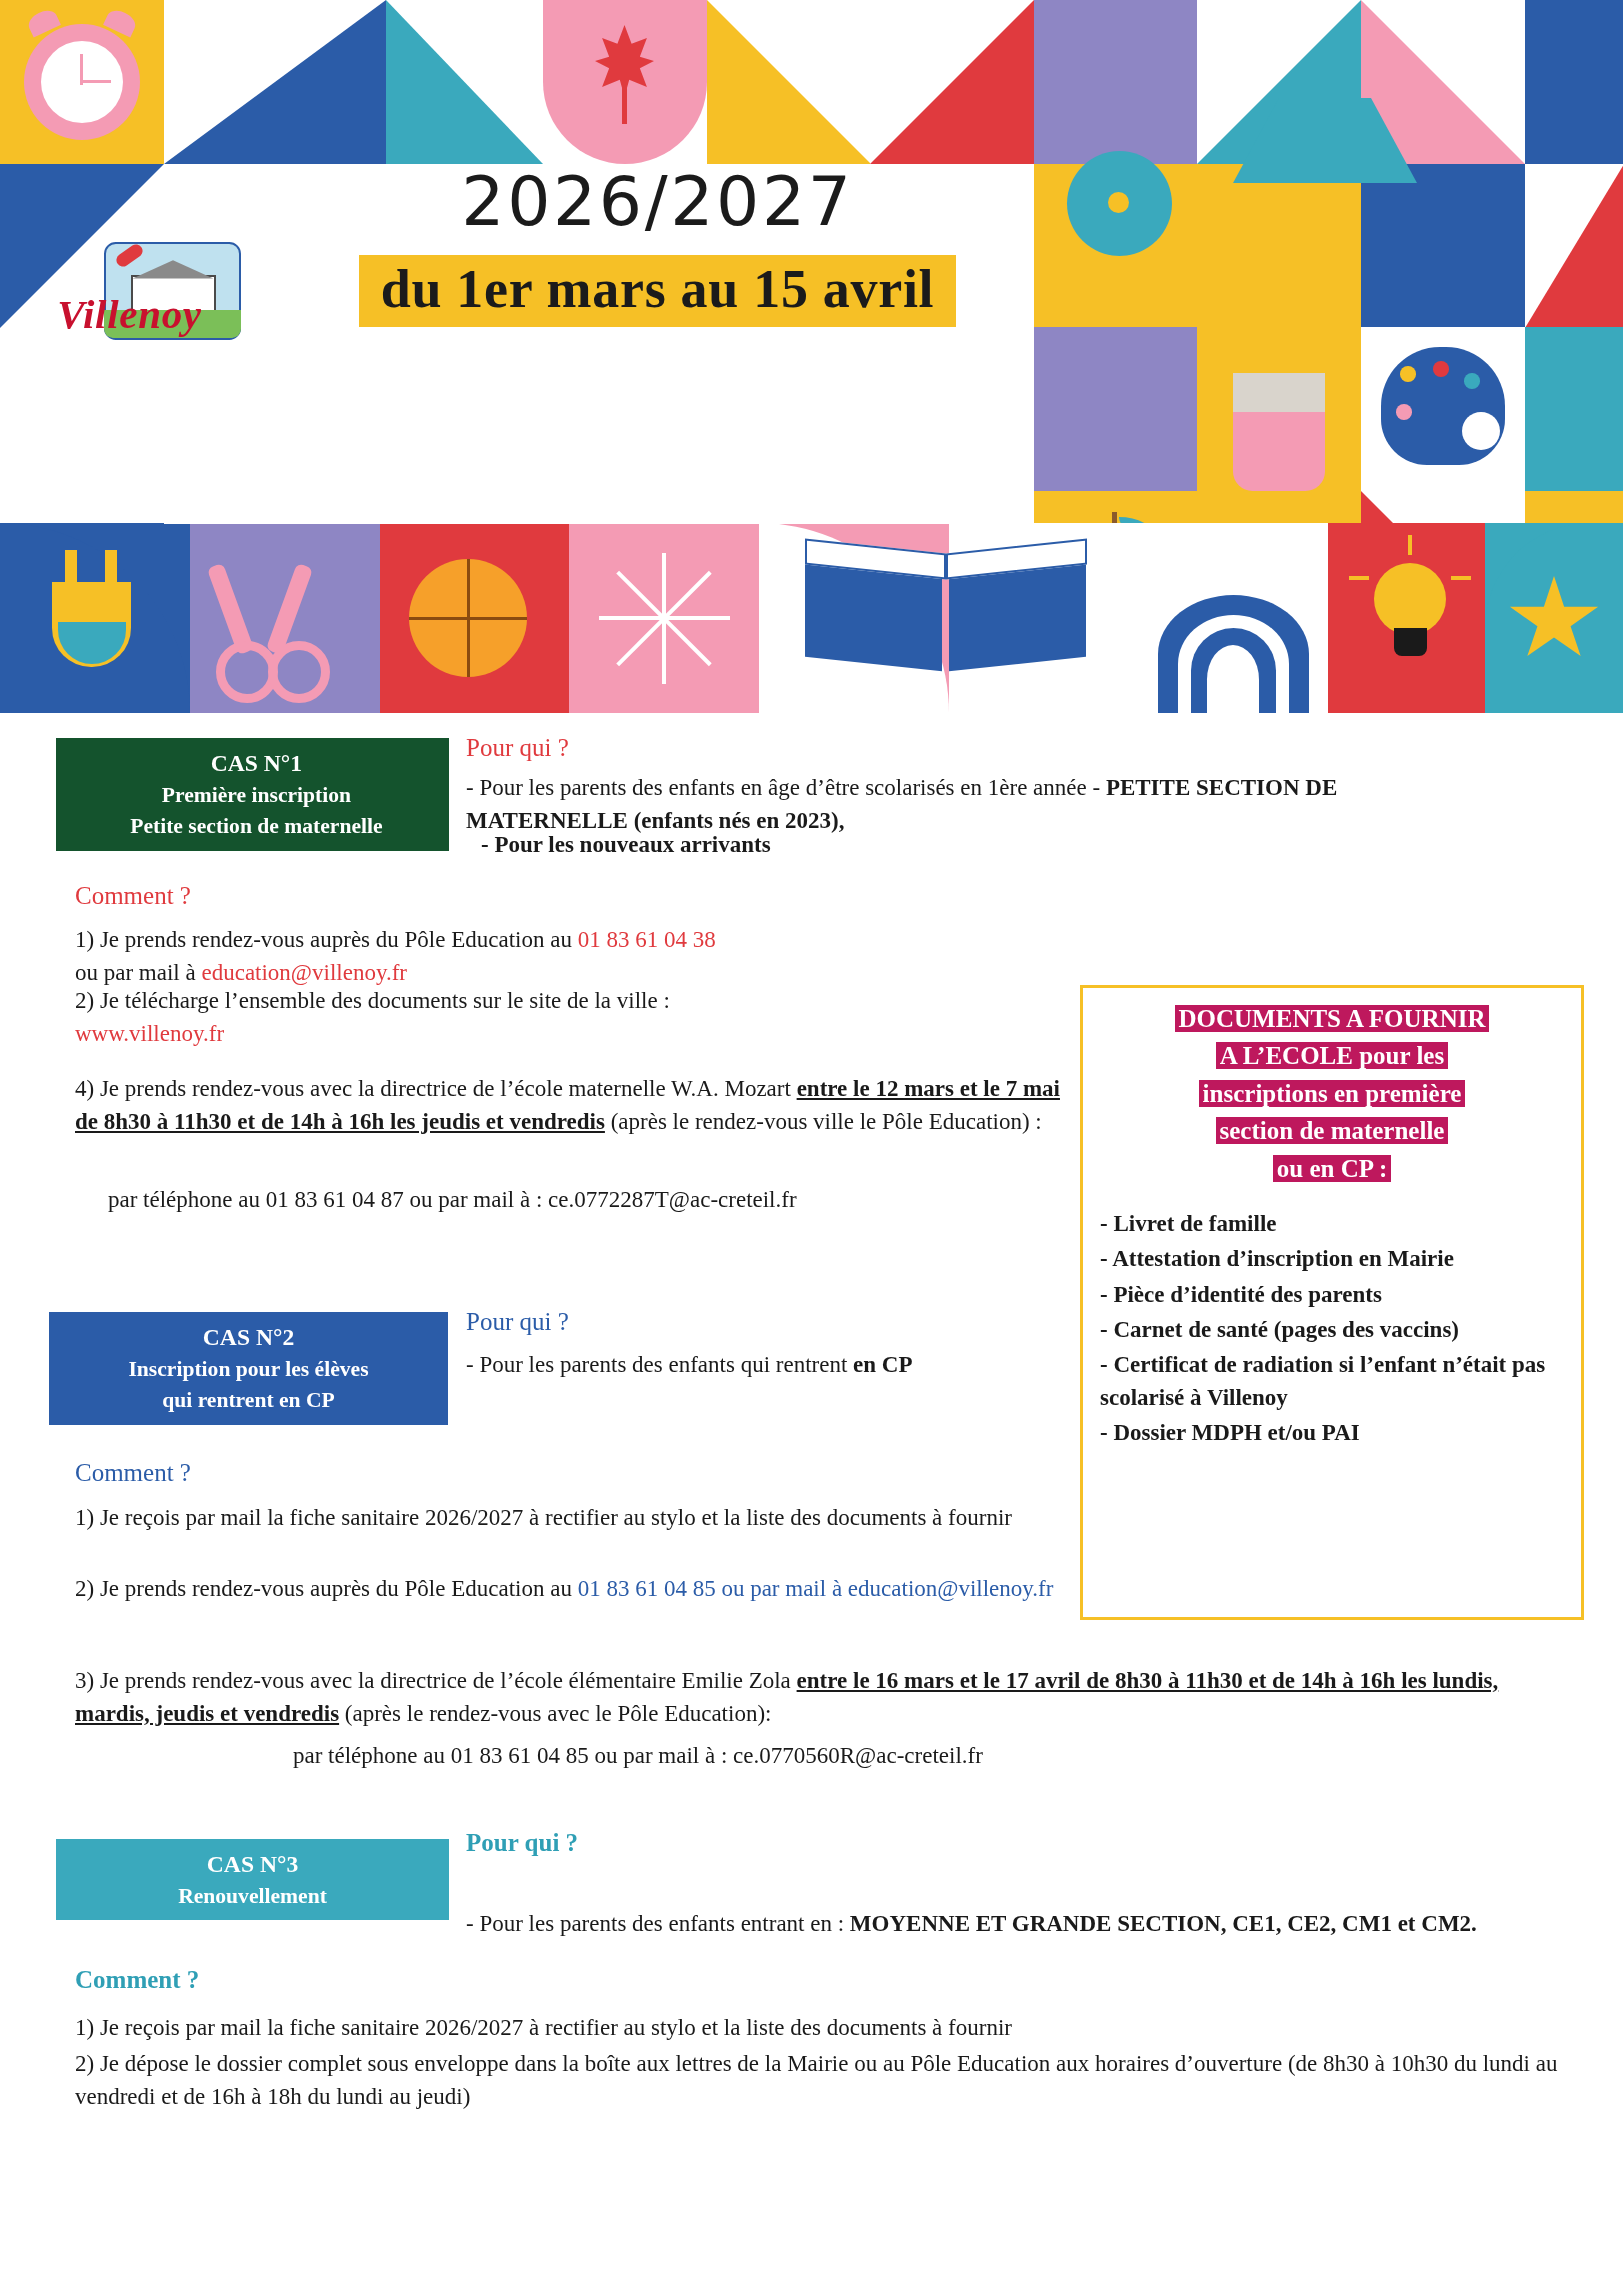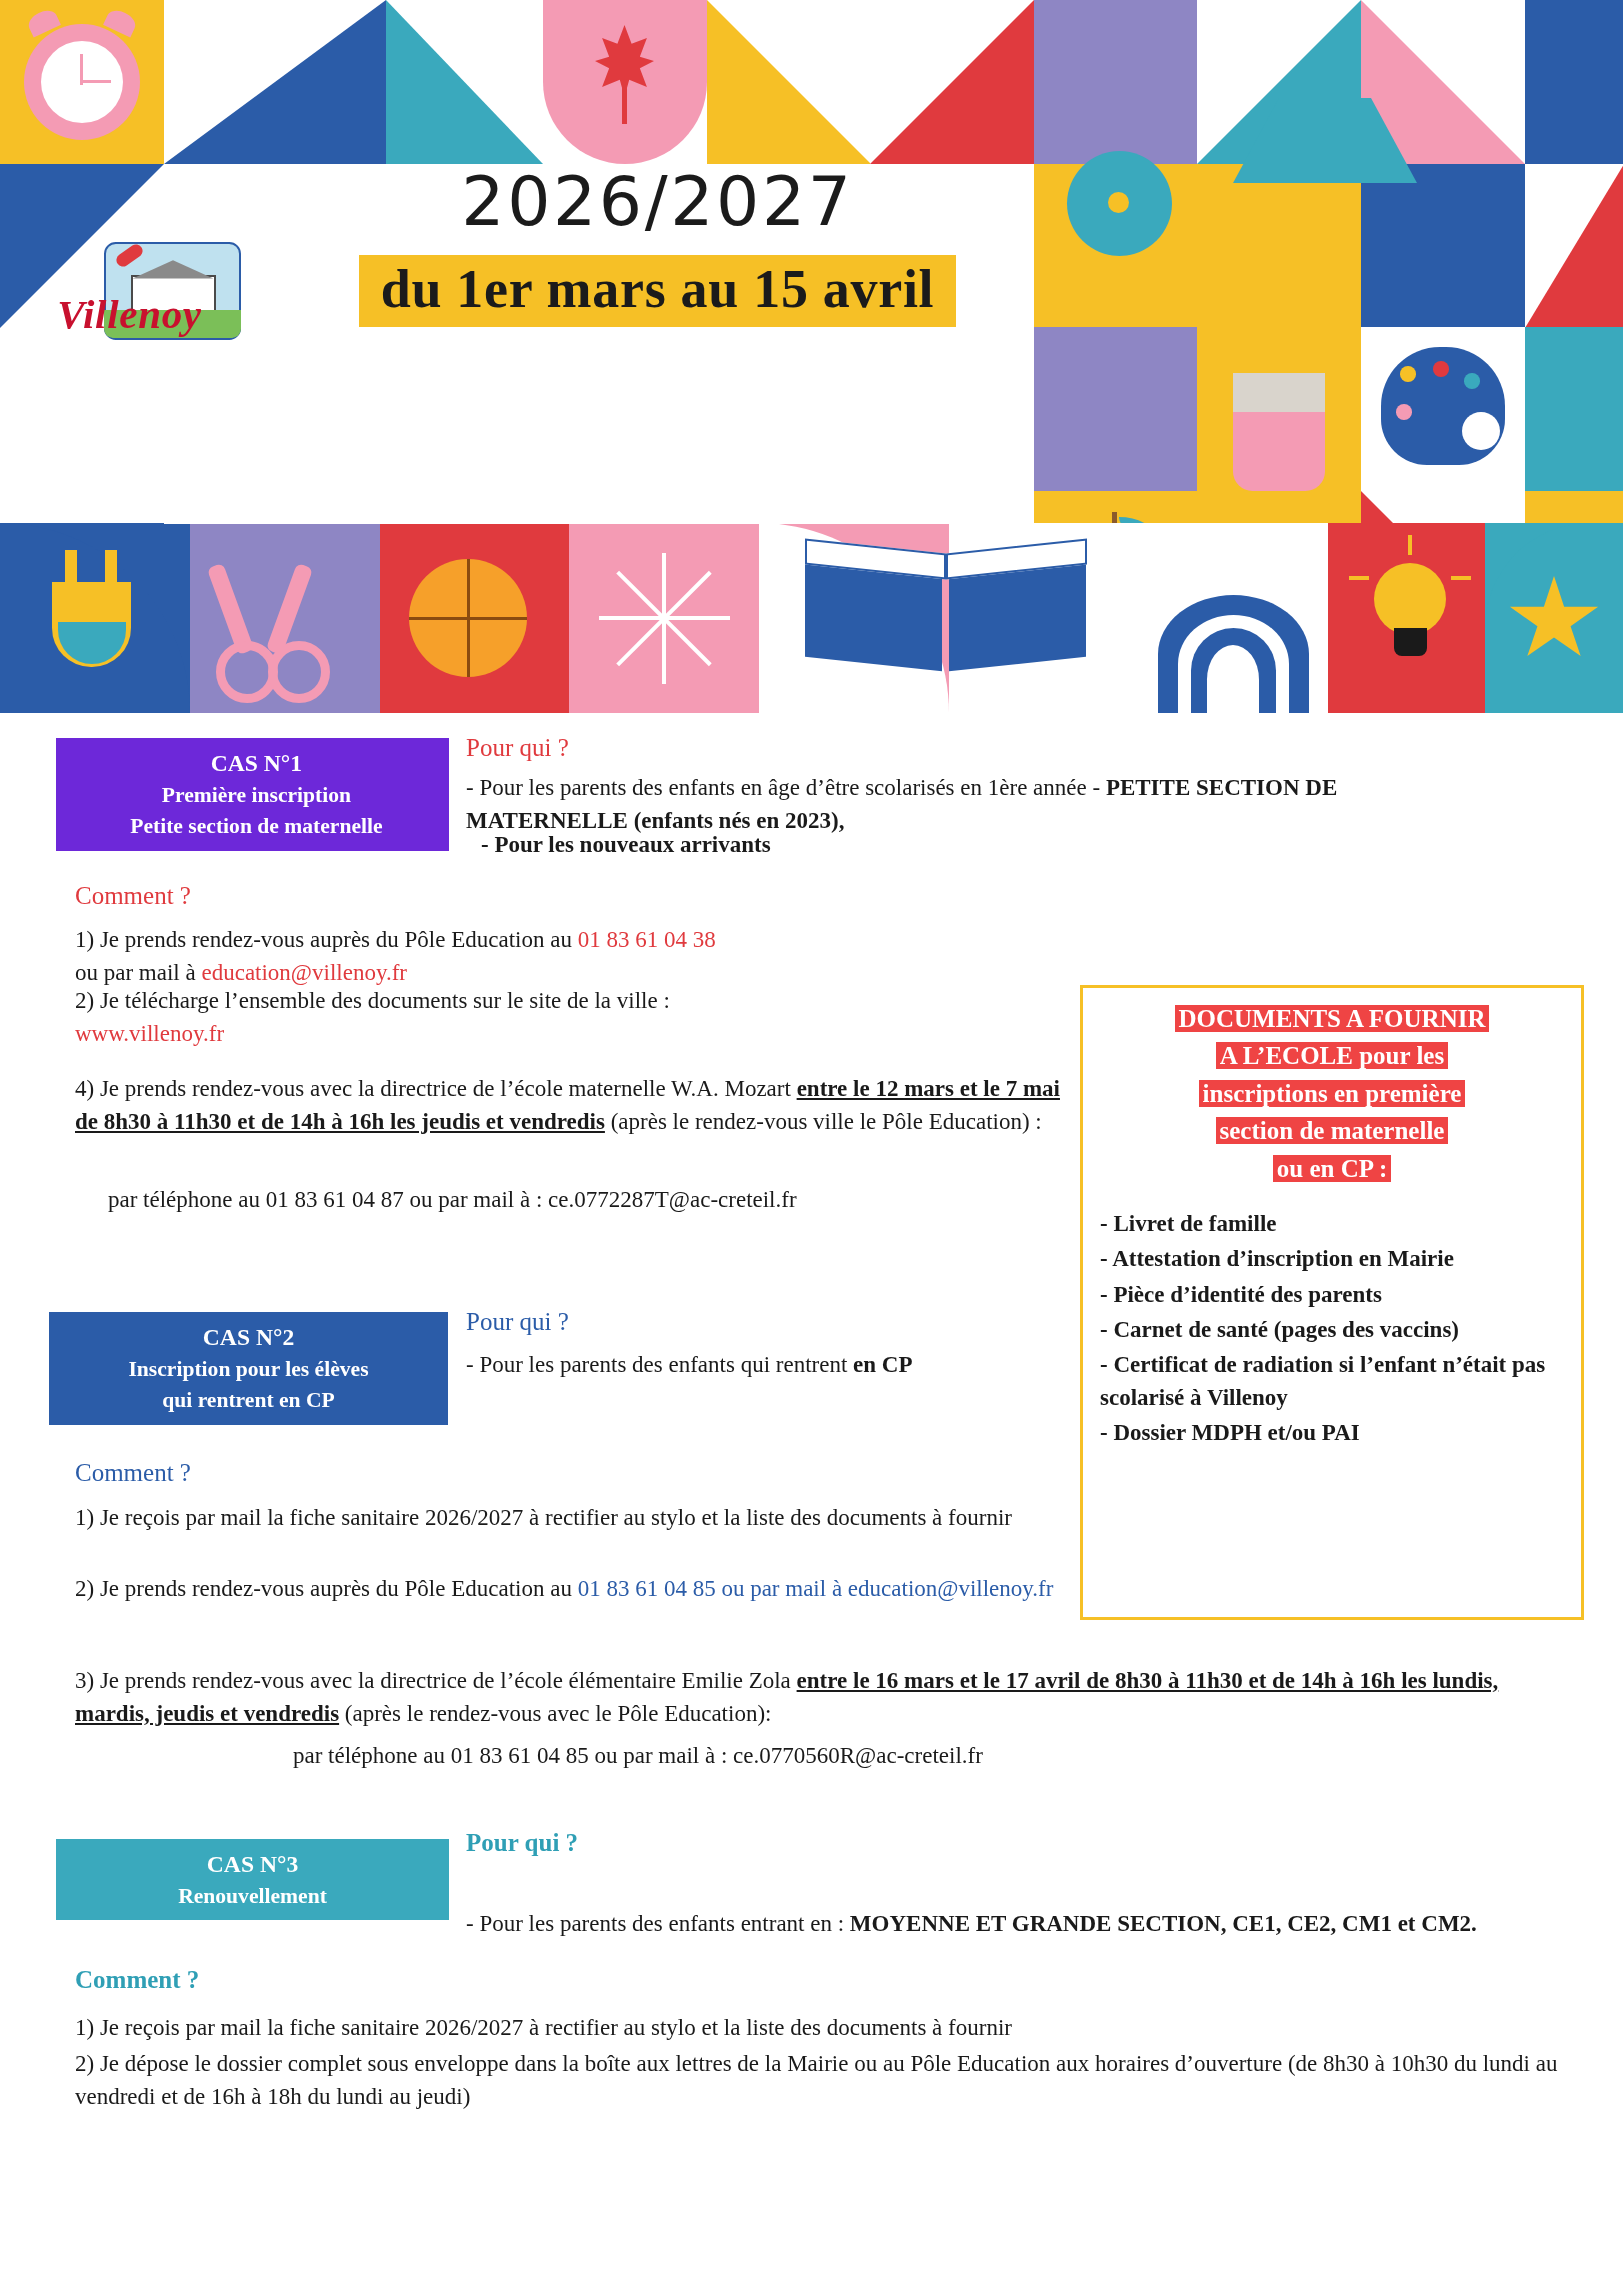--- a/index.html
+++ b/index.html
@@ -92,21 +92,21 @@
   .case-badge {
     position: absolute;
     text-align: center;
     color: #ffffff;
     font-weight: 700;
     font-size: 21.6px;
     line-height: 1.45;
     padding: 7.9px 5.2px;
     box-sizing: border-box;
   }
-  .badge-red { background: #6d28d9; padding-left: 13px; }
+  .badge-red { background: #14532d; padding-left: 13px; }
   .badge-blue { background: #2b5ca8; }
   .badge-teal { background: #3aa9bd; }
   .badge-title { font-size: 23.6px; }
 
   .lbl-pourqui {
     position: absolute;
     font-size: 25px;
     font-weight: 400;
   }
   .red-txt { color: #e03a3e; }
@@ -135,21 +135,21 @@
   }
   .docbox-title {
     text-align: center;
     color: #ffffff;
     font-weight: 700;
     font-size: 25px;
     line-height: 1.5;
     padding: 11.8px 10.5px 3.9px 10.5px;
   }
   .docbox-title span {
-    background: #ef4444;
+    background: #be185d;
     padding: 0 3.9px;
     box-decoration-break: clone;
     text-align: right;
     -webkit-box-decoration-break: clone;
   }
   .docbox-list {
     padding: 17px 14.4px 0 17px;
     font-size: 23px;
     font-weight: 700;
     line-height: 1.42;

